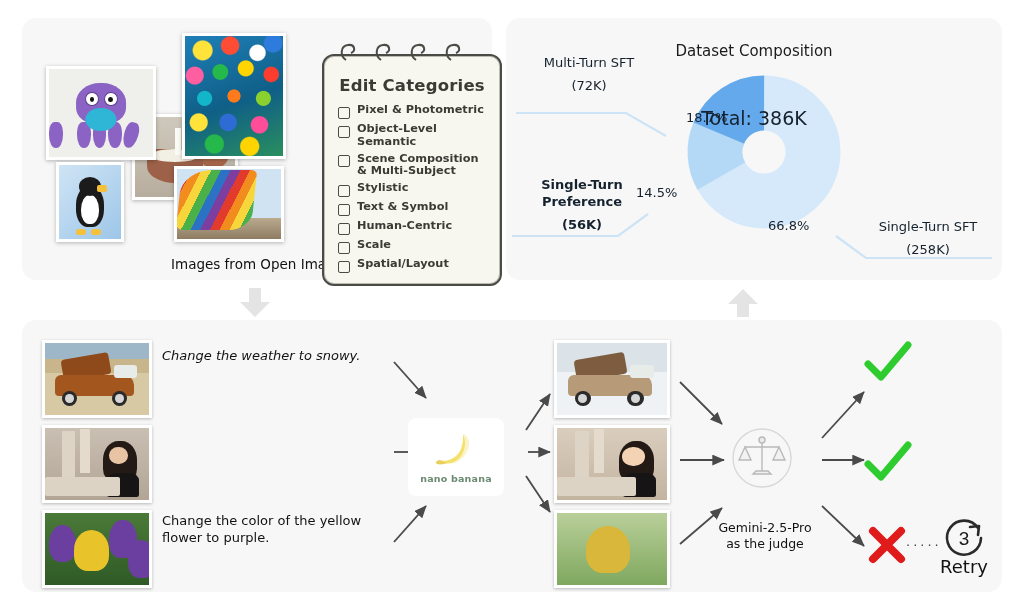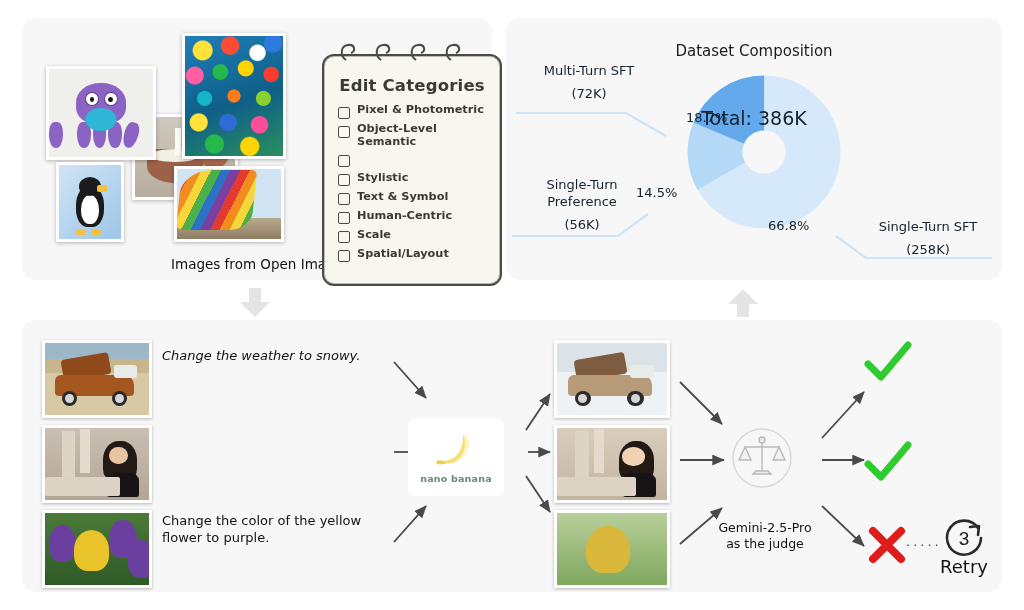--- a/index.html
+++ b/index.html
@@ -101,22 +101,22 @@
   #chart-title{position:absolute;left:0;width:100%;top:24px;text-align:center;
                font-size:15px;color:#1b1b1b;}
   #donut{position:absolute;left:160px;top:36px;width:196px;height:196px;}
   .slice-pct{position:absolute;font-size:13px;color:#14212e;}
   #pct-multi{left:180px;top:92px;}
   #pct-pref{left:130px;top:167px;}
   #pct-single{left:262px;top:200px;}
   #total-label{position:absolute;left:0;width:100%;top:89px;text-align:center;
                font-size:19px;color:#14212e;}
   .lbl{position:absolute;font-size:13px;color:#14212e;text-align:center;line-height:17px;}
-  #lbl-multi{left:8px;top:44px;width:150px;text-align:center;}
-  #lbl-pref{left:6px;top:158px;width:140px;}
+  #lbl-multi{left:8px;top:36px;width:150px;text-align:center;}
+  #lbl-pref{left:6px;top:158px;width:140px;font-weight:bold;}
   #lbl-single{left:348px;top:200px;width:148px;}
   .lbl .sub{display:block;margin-top:6px;}
   
   .block-arrow{position:absolute;}
   
   #panel-pipeline{left:22px;top:320px;width:980px;height:272px;}
   .thumb{position:absolute;background:#fff;border:3px solid #fff;
          box-shadow:0 1px 3px rgba(0,0,0,.26);overflow:hidden;}
   .thumb .inner{position:relative;width:100%;height:100%;overflow:hidden;}
   .in-thumb{left:20px;width:104px;height:72px;}
@@ -242,20 +242,22 @@
       <div class="np-item">
         <div class="np-box"></div>
         <div class="np-label">Pixel &amp; Photometric</div>
       </div>
       <div class="np-item">
         <div class="np-box"></div>
         <div class="np-label">Object-Level Semantic</div>
       </div>
       <div class="np-item">
         <div class="np-box"></div>
+        <div class="np-label" style="white-space:pre-line">Scene Composition
+&amp; Multi-Subject</div>
       </div>
       <div class="np-item">
         <div class="np-box"></div>
         <div class="np-label">Stylistic</div>
       </div>
       <div class="np-item">
         <div class="np-box"></div>
         <div class="np-label">Text &amp; Symbol</div>
       </div>
       <div class="np-item">

